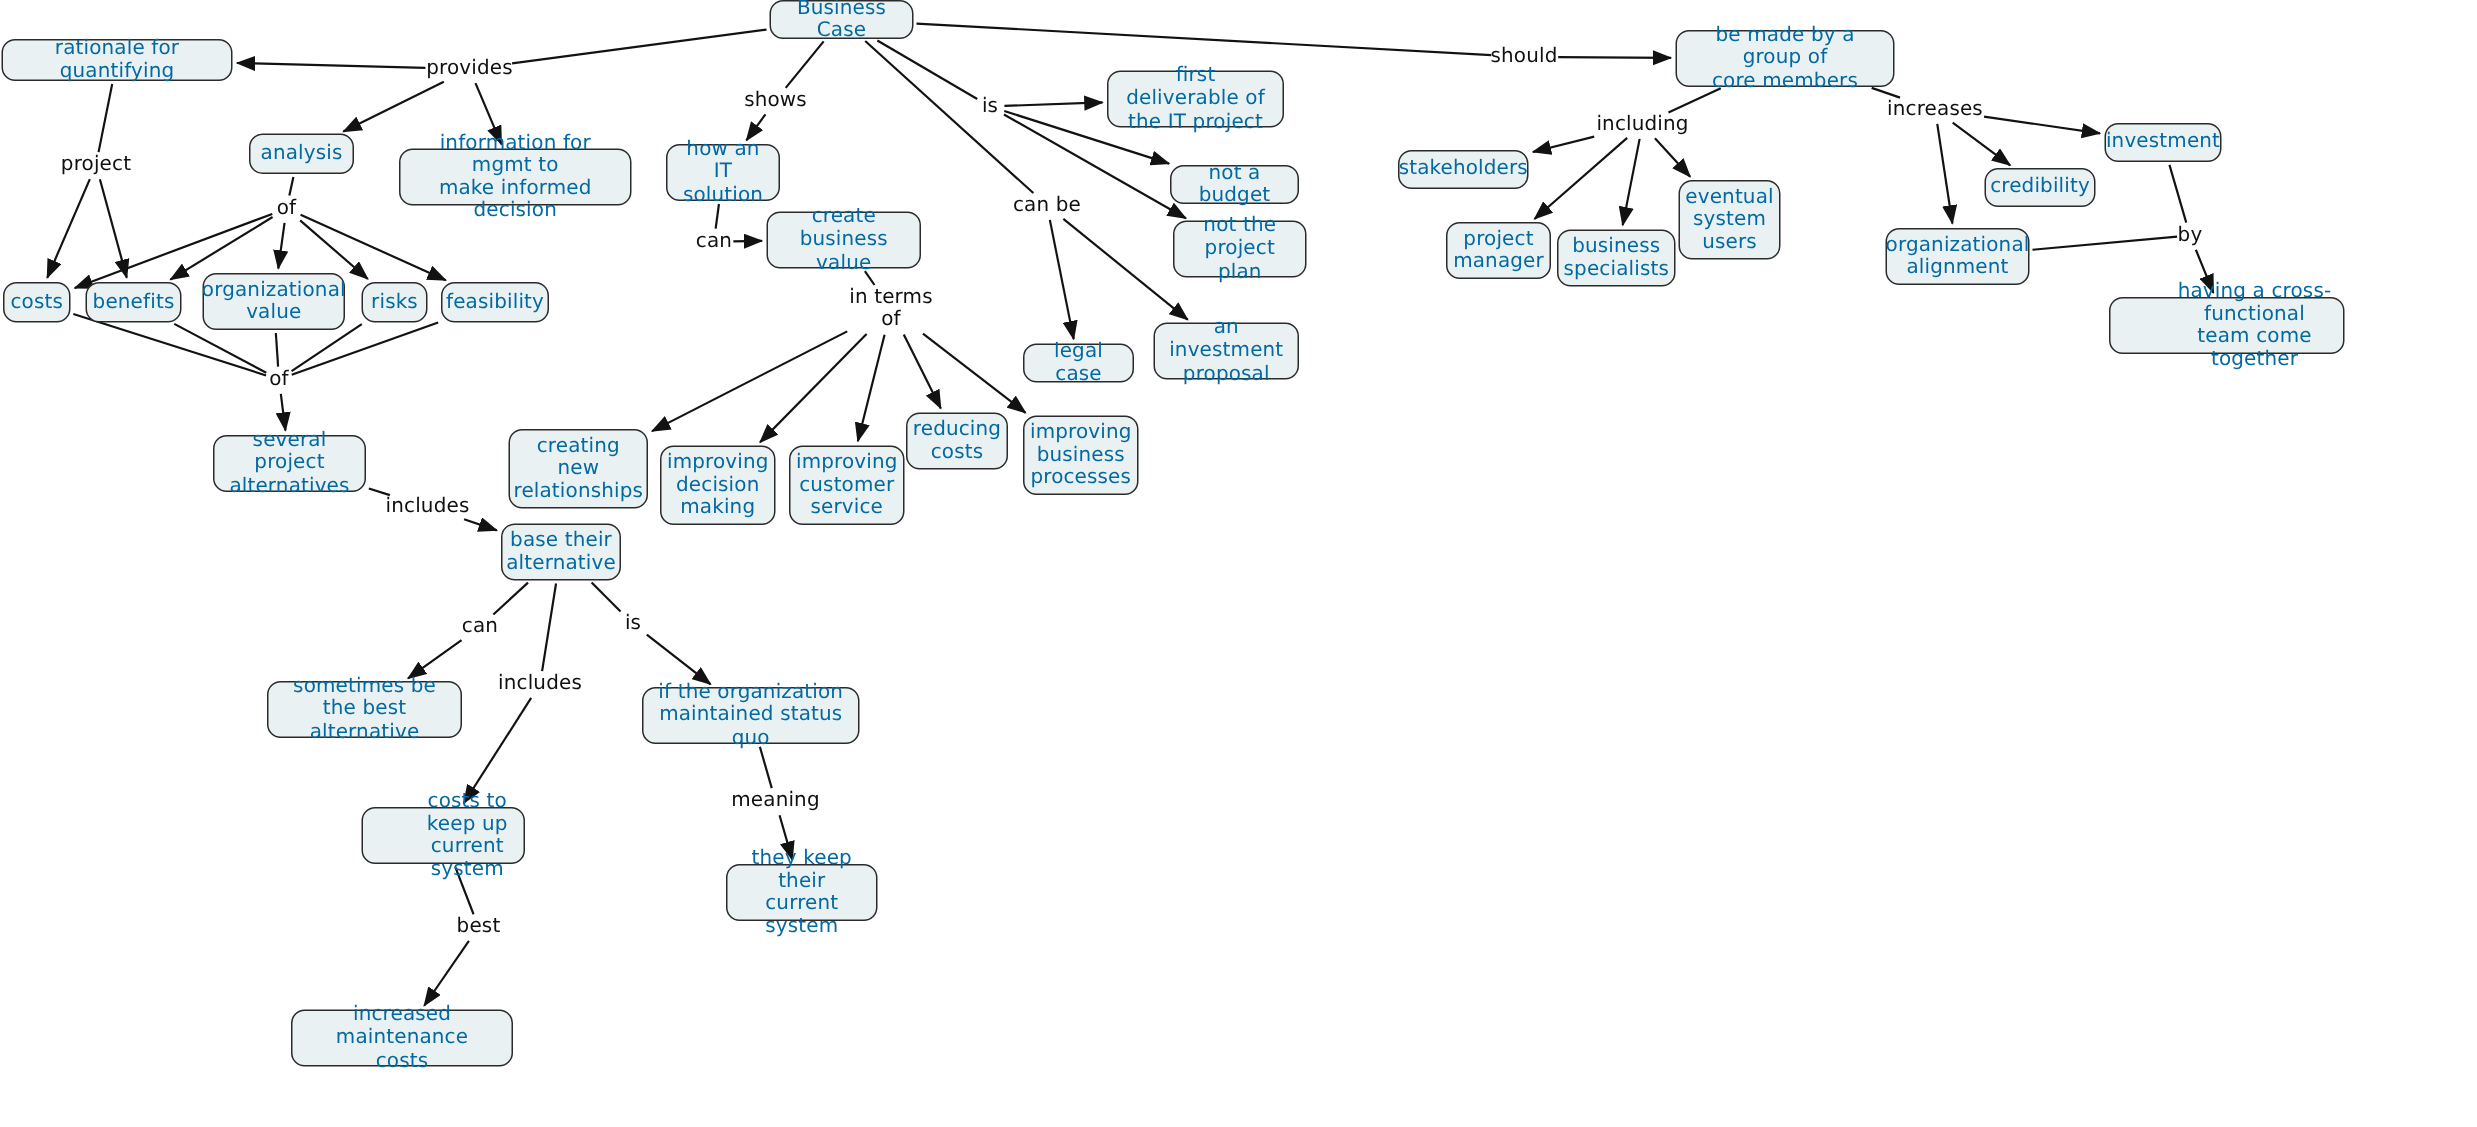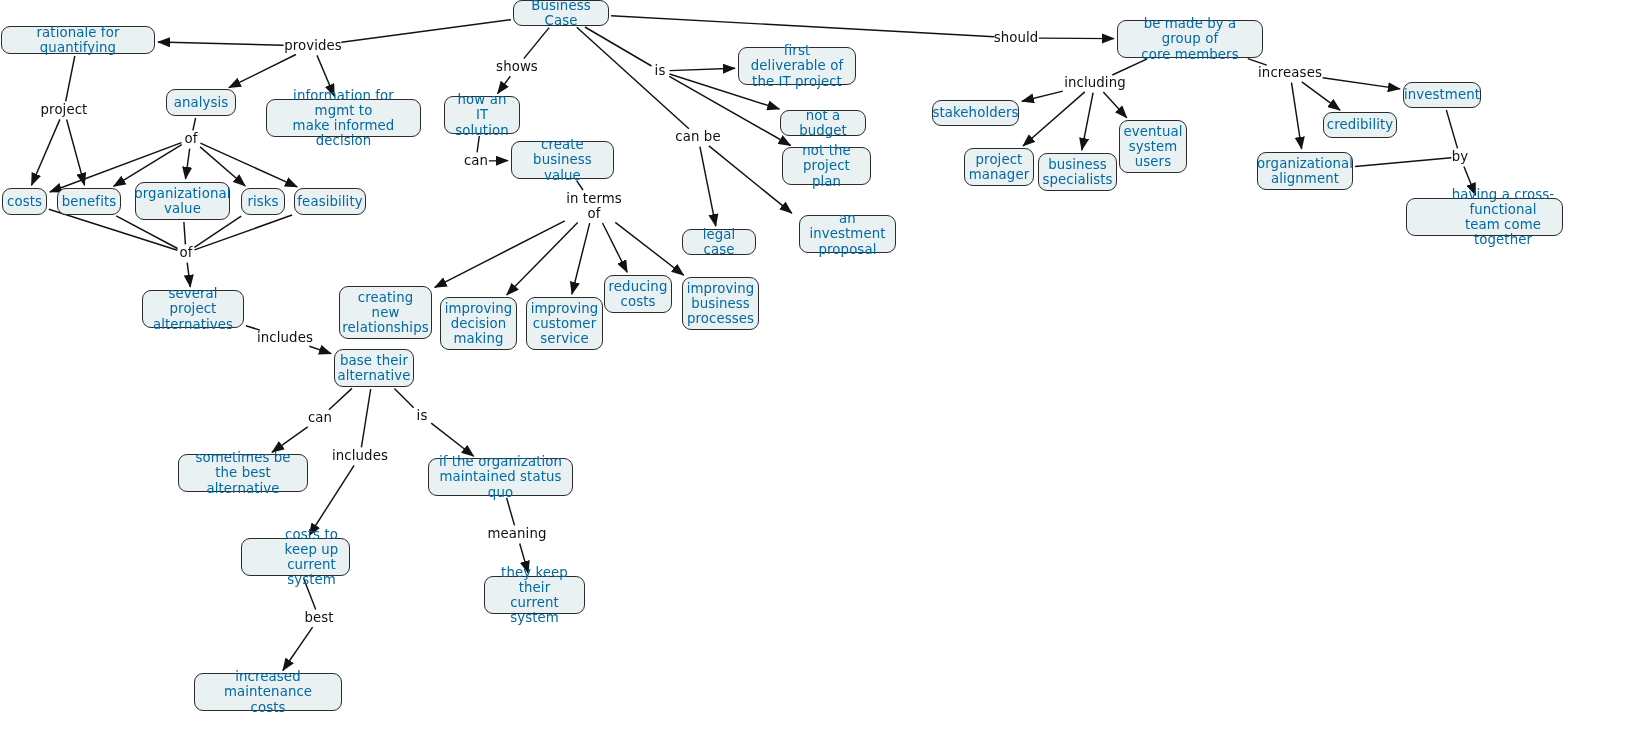--- a/index.html
+++ b/index.html
@@ -148,21 +148,21 @@
       <div class="node" style="left: 444px; top: 96px; width: 76px; height: 38px;">how an IT
 solution</div>
       <div class="node" style="left: 511px; top: 141px; width: 103px; height: 38px;">create business
 value</div>
       <div class="node" style="left: 738px; top: 47px; width: 118px; height: 38px;">first deliverable of
 the IT project</div>
       <div class="node" style="left: 780px; top: 110px; width: 86px; height: 26px;">not a budget</div>
       <div class="node" style="left: 782px; top: 147px; width: 89px; height: 38px;">not the
 project plan</div>
       <div class="node" style="left: 682px; top: 229px; width: 74px; height: 26px;">legal case</div>
-      <div class="node" style="left: 799px; top: 215px; width: 97px; height: 38px;">an investment
+      <div class="node" style="left: 769px; top: 215px; width: 97px; height: 38px;">an investment
 proposal</div>
       <div class="node" style="left: 339px; top: 286px; width: 93px; height: 53px;">creating
 new
 relationships</div>
       <div class="node" style="left: 440px; top: 297px; width: 77px; height: 53px;">improving
 decision
 making</div>
       <div class="node" style="left: 526px; top: 297px; width: 77px; height: 53px;">improving
 customer
 service</div>

